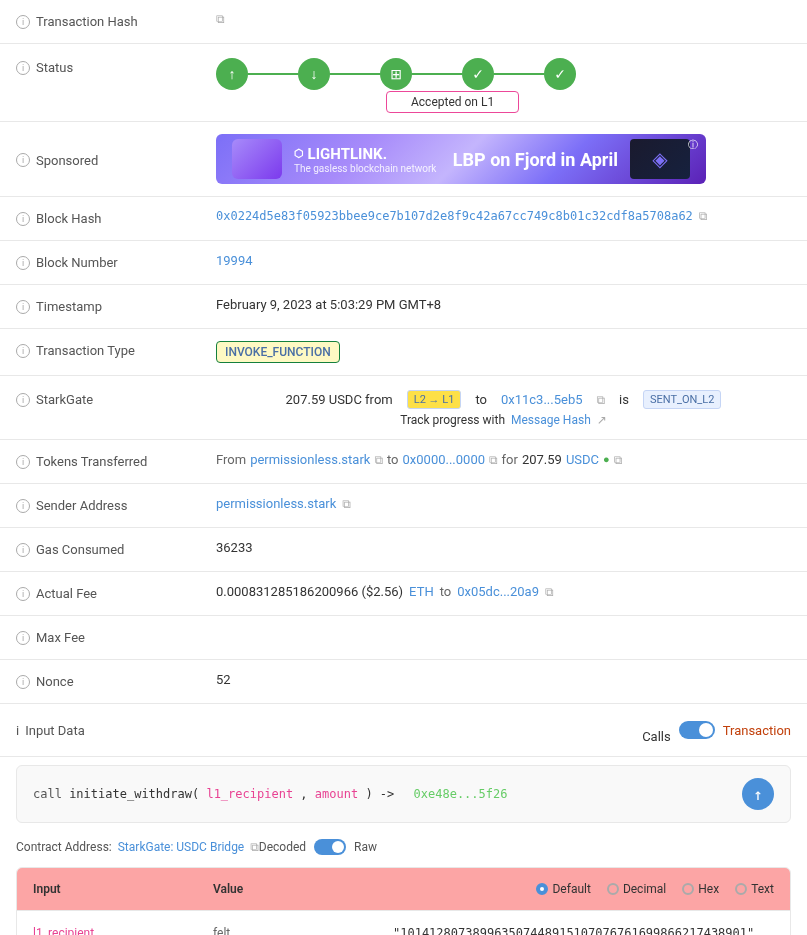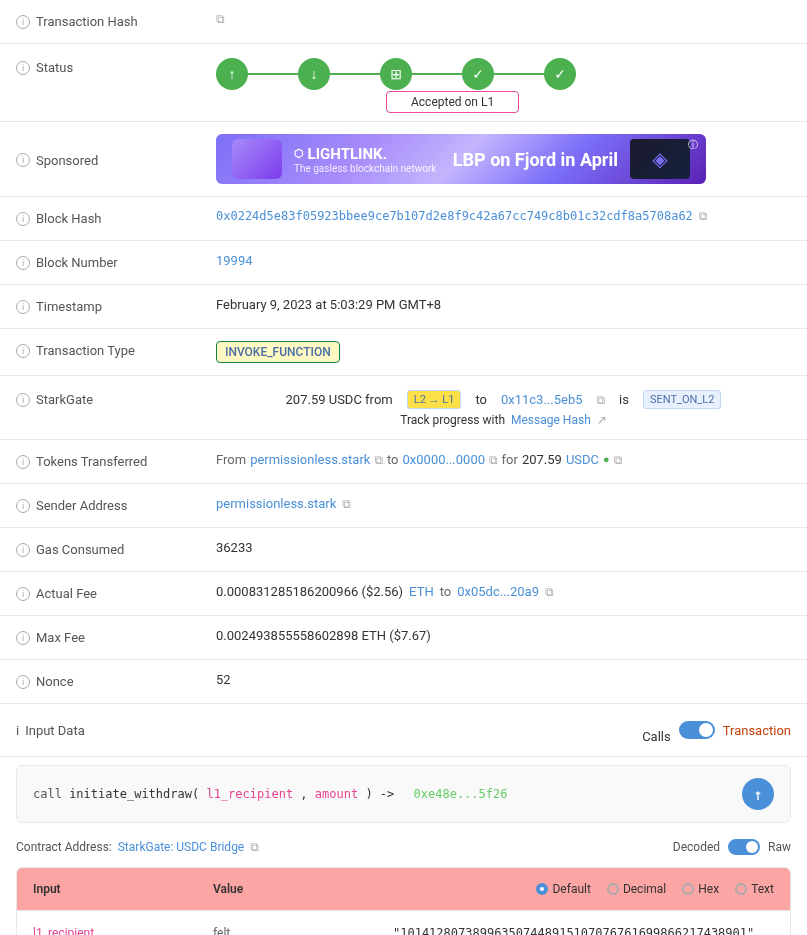--- a/index.html
+++ b/index.html
@@ -185,21 +185,20 @@
       align-items: center;
       justify-content: space-between;
     }
     .code-keyword { color: #555; }
     .code-fn { color: #333; font-weight: 500; }
     .code-param { color: #e84393; }
     .code-ret { color: #6c6; padding-left: 12px; }
     .contract-row {
       display: flex;
       align-items: center;
-      justify-content: space-between;
       padding: 8px 16px 12px;
     }
     .contract-label { color: #555; font-size: 12px; }
     .decode-controls {
       display: flex;
       align-items: center;
       gap: 8px;
       font-size: 12px;
     }
     .decode-toggle {
@@ -475,23 +474,20 @@
       <span style="color:#666;">to</span>
       <span class="link-blue">0x05dc...20a9</span>
       <span class="copy-icon">⧉</span>
     </div>
   </div>
 
   <div class="row">
     <div class="row-label">
       <span class="info-icon">i</span>
       <span>Max Fee</span>
-    </div>
-    <div class="row-content">
-      <span>0.002493855558602898 ETH ($7.67)</span>
     </div>
   </div>
 
   <div class="row">
     <div class="row-label">
       <span class="info-icon">i</span>
       <span>Nonce</span>
     </div>
     <div class="row-content">
       <span>52</span>

